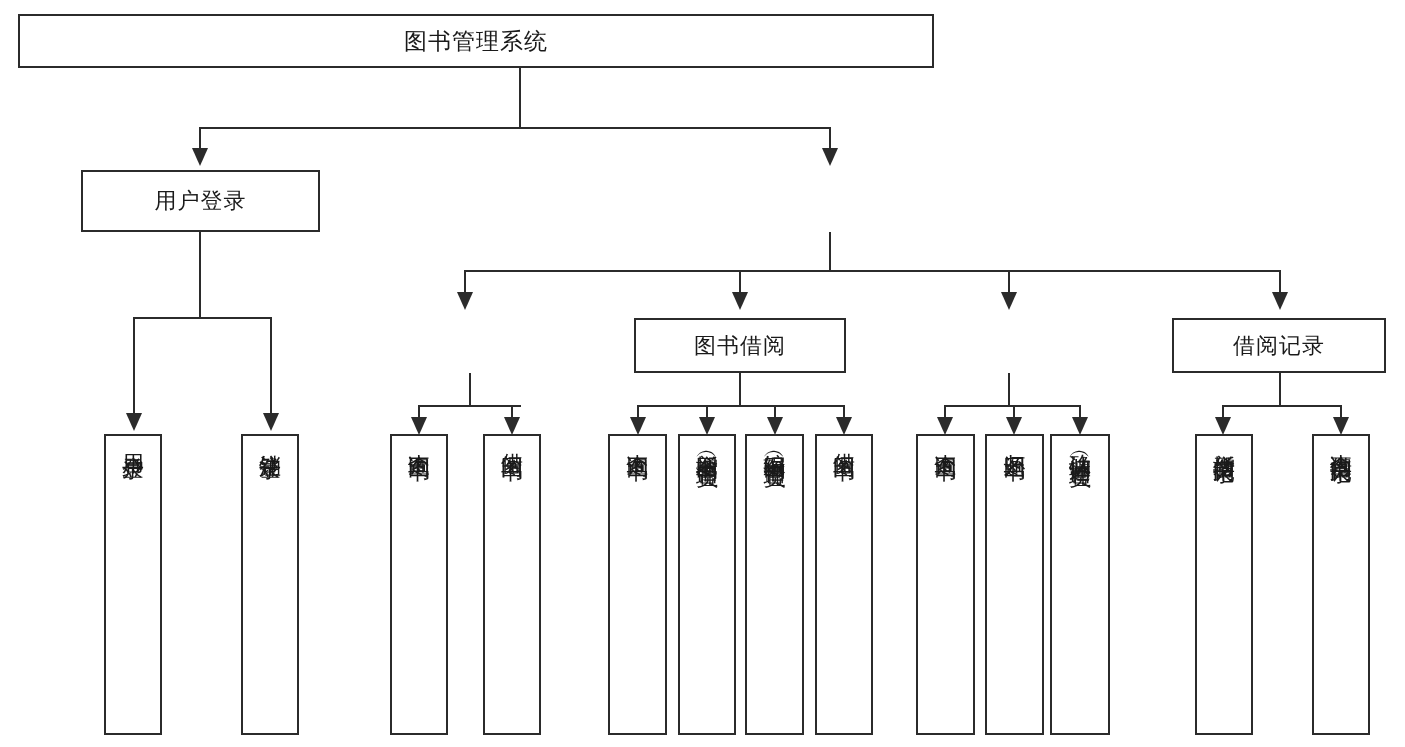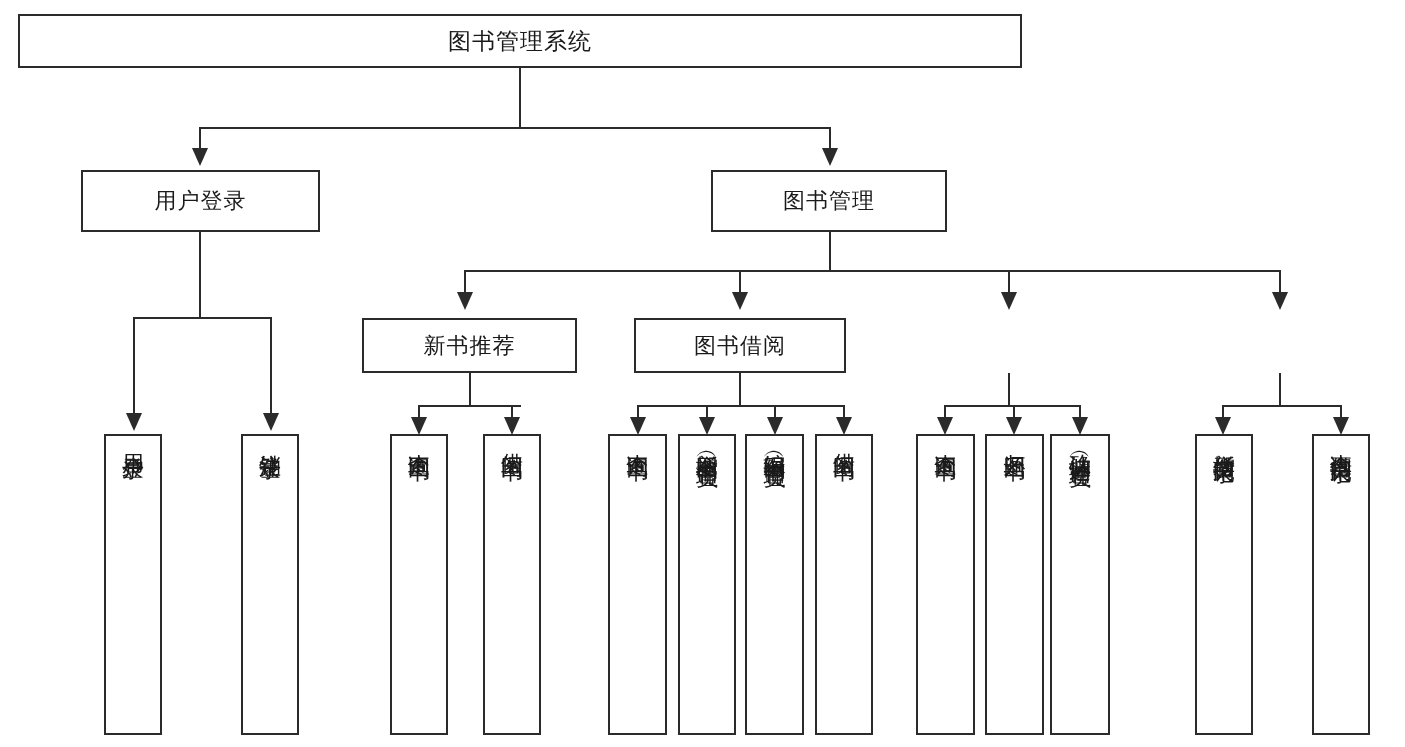--- a/index.html
+++ b/index.html
@@ -66,63 +66,60 @@
     white-space:nowrap;
     letter-spacing:0.5px;
     user-select:none;
   }
 </style>
 </head>
 <body>
 
 <div id="canvas">
 
-  <div class="node h root" style="left:18px;top:14px;width:1004px;height:54px;">
+  <div class="node h root" style="left:18px;top:14px;width:916px;height:54px;">
     <span>图书管理系统</span>
   </div>
 
   <div class="vline" style="left:519px;top:68px;height:60px;"></div>
 
   <div class="hline" style="left:199px;top:127px;width:632px;"></div>
 
   <div class="vline" style="left:199px;top:127px;height:22px;"></div>
   <div class="arrow" style="left:192px;top:148px;"></div>
   <div class="vline" style="left:829px;top:127px;height:22px;"></div>
   <div class="arrow" style="left:822px;top:148px;"></div>
 
   <div class="node h" style="left:81px;top:170px;width:239px;height:62px;">
     <span>用户登录</span>
-  </div>
-  <div class="node h" style="left:711px;top:170px;width:236px;height:62px;">
-    <span>图书管理</span>
   </div>
 
   <div class="vline" style="left:199px;top:232px;height:86px;"></div>
   <div class="hline" style="left:133px;top:317px;width:138px;"></div>
   <div class="vline" style="left:133px;top:317px;height:97px;"></div>
   <div class="arrow" style="left:126px;top:413px;"></div>
   <div class="vline" style="left:270px;top:317px;height:97px;"></div>
   <div class="arrow" style="left:263px;top:413px;"></div>
 
   <div class="vline" style="left:829px;top:232px;height:39px;"></div>
   <div class="hline" style="left:464px;top:270px;width:815px;"></div>
   <div class="vline" style="left:464px;top:270px;height:23px;"></div>
   <div class="arrow" style="left:457px;top:292px;"></div>
   <div class="vline" style="left:739px;top:270px;height:23px;"></div>
   <div class="arrow" style="left:732px;top:292px;"></div>
   <div class="vline" style="left:1008px;top:270px;height:23px;"></div>
   <div class="arrow" style="left:1001px;top:292px;"></div>
   <div class="vline" style="left:1279px;top:270px;height:23px;"></div>
   <div class="arrow" style="left:1272px;top:292px;"></div>
 
-  <div class="node h" style="left:362px;top:318px;width:215px;height:55px;">
-    <span>新书推荐</span>
-  </div>
   <div class="node h" style="left:634px;top:318px;width:212px;height:55px;text-align:center;">
     <span>图书借阅</span>
+  </div>
+  <div class="node h" style="left:1172px;top:318px;width:214px;height:55px;">
+    <span>借阅记录</span>
   </div>
 
   <div class="vline" style="left:469px;top:373px;height:33px;"></div>
   <div class="hline" style="left:418px;top:405px;width:103px;"></div>
   <div class="vline" style="left:418px;top:405px;height:13px;"></div>
   <div class="arrow" style="left:411px;top:417px;"></div>
   <div class="vline" style="left:511px;top:405px;height:13px;"></div>
   <div class="arrow" style="left:504px;top:417px;"></div>
 
   <div class="vline" style="left:739px;top:373px;height:33px;"></div>

